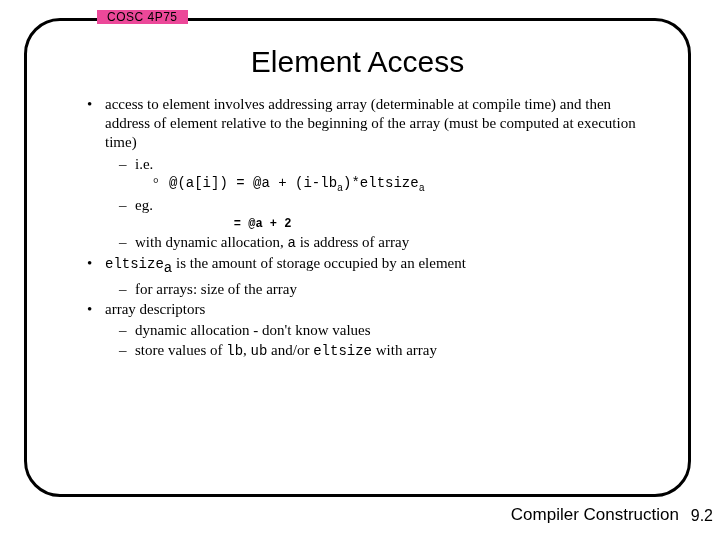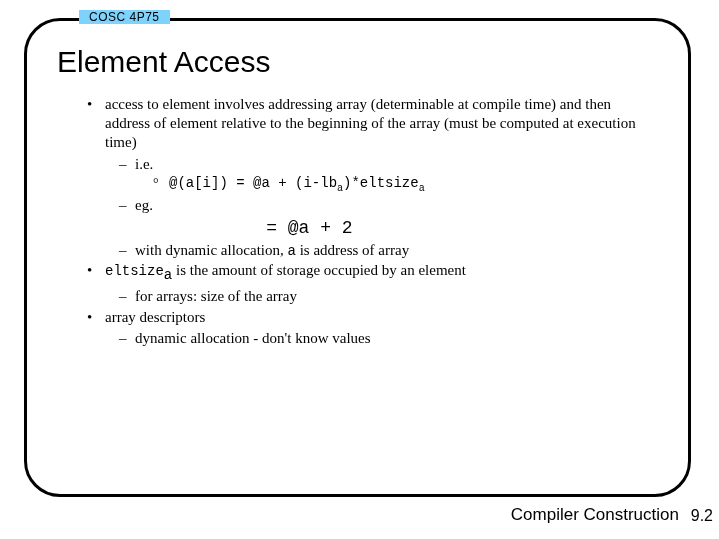--- a/index.html
+++ b/index.html
@@ -19,44 +19,45 @@
     top: 18px;
     right: 28px;
     bottom: 42px;
     border: 3px solid #000;
     border-radius: 36px;
     padding: 18px 30px 10px 30px;
   }
   .course-tag {
     position: absolute;
     top: -11px;
-    left: 52px;
-    background: #7dd3fc;
+    left: 70px;
+    background: #ec4899;
     padding: 0 10px;
     font-family: Arial, Helvetica, sans-serif;
     font-size: 12px;
     letter-spacing: 0.5px;
   }
   .slide-title {
+    text-align: center;
     font-family: Arial, Helvetica, sans-serif;
     font-size: 30px;
     margin: 6px 0 16px 0;
     font-weight: normal;
   }
   .content {
     font-size: 15px;
     line-height: 1.28;
   }
   .b1 { padding-left: 48px; position: relative; margin-bottom: 2px; }
   .b1::before { content: "•"; position: absolute; left: 30px; top: 0; font-size: 15px; }
   .b2 { padding-left: 78px; position: relative; margin-bottom: 1px; }
   .b2::before { content: "–"; position: absolute; left: 62px; top: 0; }
   .b3 { padding-left: 112px; position: relative; font-family: Liberation Mono, monospace; font-size: 14px; margin-bottom: 1px; white-space: pre; }
   .b3::before { content: "°"; position: absolute; left: 96px; top: 0; font-family: "Times New Roman", serif; }
-  .b3c { padding-left: 112px; font-family: "Courier New", monospace; font-size: 18px; margin-bottom: 1px; white-space: pre; }
+  .b3c { padding-left: 112px; font-family: "Courier New", monospace; font-size: 12px; margin-bottom: 1px; white-space: pre; font-weight: bold; }
   .mono { font-family: "Courier New", monospace; font-size: 14px; }
   sub { font-size: 10px; vertical-align: sub; }
   .footer-right {
     position: absolute;
     right: 40px;
     bottom: 14px;
     font-family: Arial, Helvetica, sans-serif;
     font-size: 17px;
   }
   .page-num {
@@ -85,18 +86,19 @@
     <div class="b3c">         = @a + 2</div>
 
     <div class="b2"><span>with dynamic allocation, </span><span class="mono">a</span><span> is address of array</span></div>
 
     <div class="b1"><span class="mono">eltsize</span><sub class="mono">a</sub><span> is the amount of storage occupied by an element</span></div>
 
     <div class="b2">for arrays: size of the array</div>
 
     <div class="b1">array descriptors</div>
     <div class="b2">dynamic allocation - don't know values</div>
+    <div class="b2"><span>store values of </span><span class="mono">lb</span><span>, </span><span class="mono">ub</span><span> and/or </span><span class="mono">eltsize</span><span> with array</span></div>
 
   </div>
 </div>
 
 <div class="footer-right">Compiler Construction</div>
 <div class="page-num">9.2</div>
 
 </body></html>

